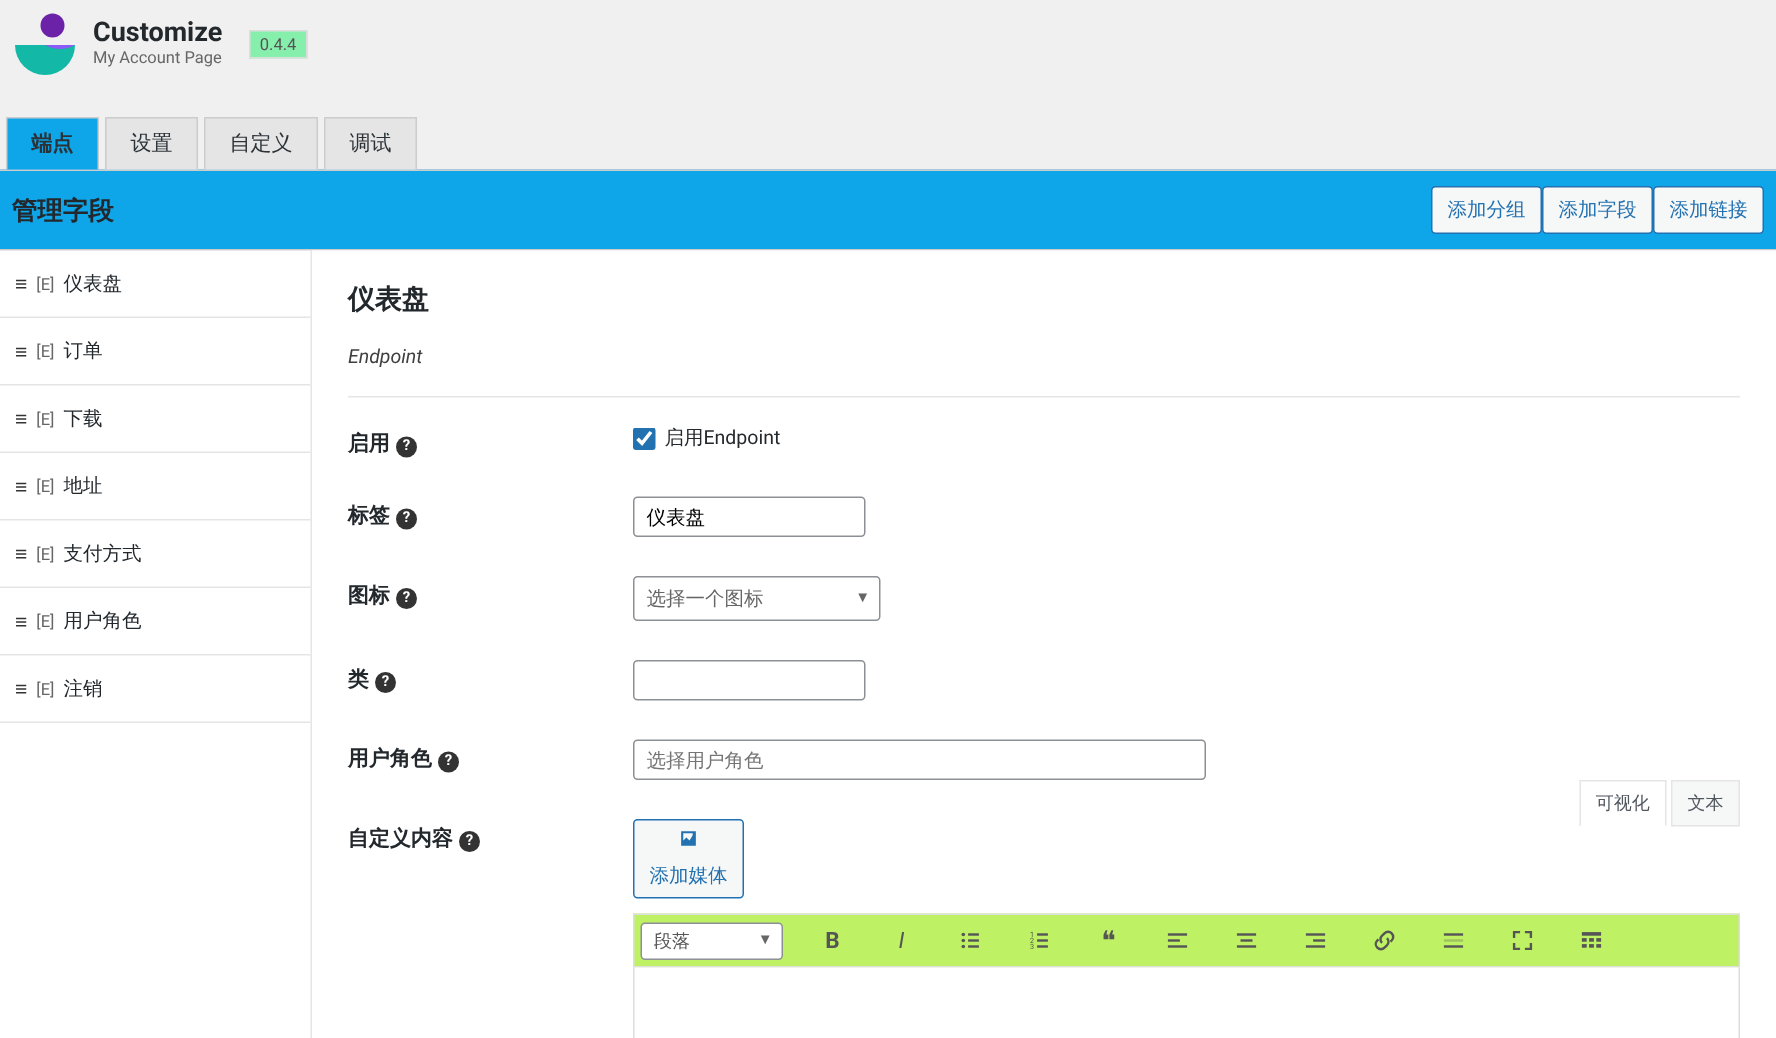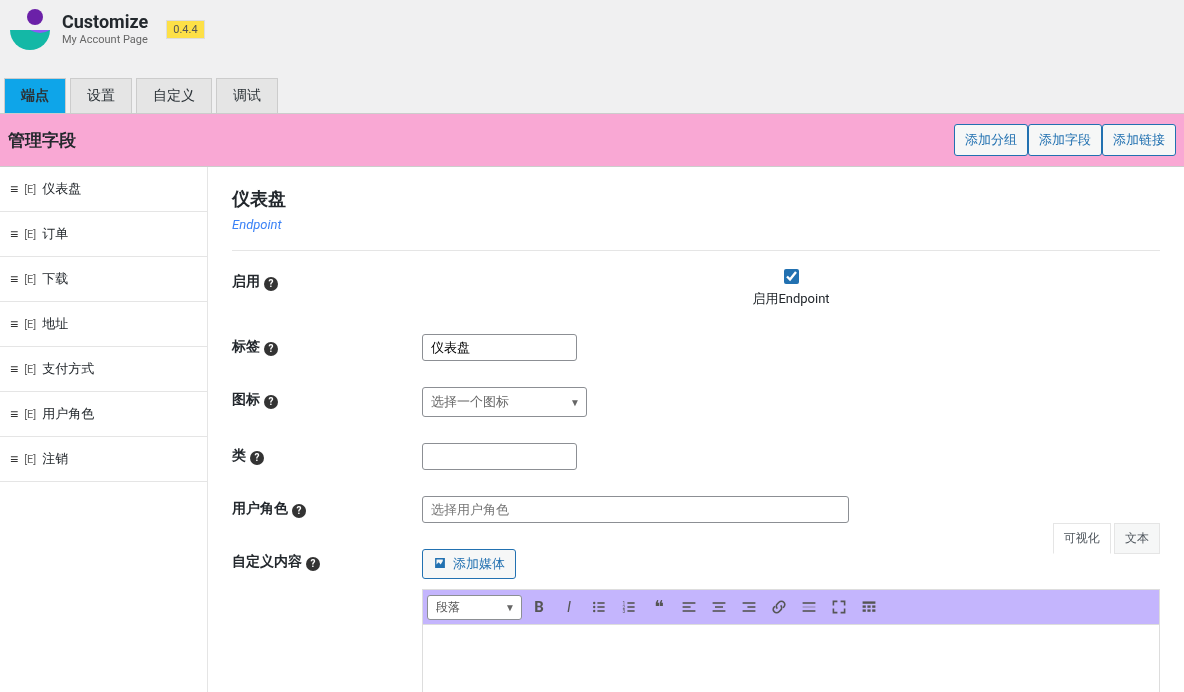--- a/index.html
+++ b/index.html
@@ -18,21 +18,21 @@
     .logo-block {
       display: flex;
       align-items: center;
       gap: 8px;
     }
     .logo-svg-wrap { width: 48px; height: 42px; }
     .logo-text strong { font-size: 18px; font-weight: 700; display: block; line-height: 1.1; }
     .logo-text span  { font-size: 11px; color: #666; }
     .version-badge {
       margin-left: 10px;
-      background: #fde047;
+      background: #86efac;
       border: 1px solid #ddd;
       padding: 2px 6px;
       font-size: 11px;
       color: #555;
     }
 
     .tab-bar {
       display: flex;
       gap: 4px;
       padding: 0 4px;
@@ -52,21 +52,21 @@
       border-bottom-color: #f0f0f1;
       font-weight: 600;
     }
 
     .panel-headline {
       display: flex;
       justify-content: space-between;
       align-items: center;
       padding: 10px 8px;
       border-top: 1px solid #ccc;
-      background: #f9a8d4;
+      background: #0ea5e9;
     }
     .panel-headline h2 { font-size: 17px; font-weight: 700; }
     .panel-actions { display: flex; gap: 0; }
     .btn-outline {
       background: #f6f7f7;
       color: #2271b1;
       border: 1px solid #2271b1;
       border-radius: 3px;
       padding: 6px 10px;
       font-size: 13px;
@@ -83,21 +83,21 @@
       display: flex;
       align-items: center;
       gap: 6px;
       cursor: pointer;
     }
     .sidebar-item .drag { font-size: 14px; color: #333; }
     .sidebar-item .prefix { font-size: 11px; color: #666; }
 
     .editor { flex: 1; padding: 20px 24px; background: #fff; }
     .editor-header h3 { font-size: 18px; font-weight: 700; }
-    .editor-header .subtitle { font-style: italic; color: #3b82f6; font-size: 13px; margin-top: 6px; }
+    .editor-header .subtitle { font-style: italic; color: #404040; font-size: 13px; margin-top: 20px; }
     .editor-divider { border: none; border-top: 1px solid #e5e5e5; margin: 18px 0; }
 
     .form-row { display: flex; align-items: flex-start; margin-bottom: 26px; }
     .form-label { width: 190px; font-weight: 700; font-size: 14px; padding-top: 4px; display: flex; align-items: flex-end; gap: 4px; }
     .help-dot {
       display: inline-block;
       width: 14px; height: 14px;
       border-radius: 50%;
       background: #333;
       color: #fff;
@@ -110,59 +110,60 @@
 
     .text-input, .select-input {
       border: 1px solid #8c8f94;
       border-radius: 3px;
       padding: 5px 8px;
       font-size: 13px;
       background: #fff;
     }
     .w-155 { width: 155px; }
     .w-165 { width: 165px; }
-    .w-370 { width: 427px; }
+    .w-370 { width: 382px; }
     .select-input { position: relative; padding-right: 22px; color: #666; }
     .select-caret { position: absolute; right: 6px; top: 50%; transform: translateY(-50%); font-size: 10px; color: #666; }
 
-    .checkbox-row { display: flex; align-items: center; gap: 6px; flex-direction: column; }
+    .checkbox-row { display: flex; align-items: center; gap: 6px; }
     .checkbox-row input { width: 15px; height: 15px; accent-color: #2271b1; }
 
     .media-btn {
       display: inline-flex;
       align-items: center;
       gap: 6px;
       border: 1px solid #2271b1;
       color: #2271b1;
       background: #f6f7f7;
       padding: 5px 10px;
       border-radius: 3px;
       cursor: pointer;
       font-size: 13px;
+      flex-direction: column;
     }
 
     .editor-tabs { float: right; margin-top: -26px; }
     .editor-tab-btn {
       border: 1px solid #e5e5e5;
       background: #f6f7f7;
       padding: 6px 10px;
       font-size: 12px;
       cursor: pointer;
       color: #50575e;
     }
     .editor-tab-btn.active { background: #fff; border-bottom-color: #fff; font-family: Liberation Serif, serif; }
 
     .rte-wrap { margin-top: 10px; }
     .rte-toolbar {
       border: 1px solid #ddd;
-      background: #c4b5fd;
+      background: #bef264;
       padding: 4px;
       display: flex;
       align-items: center;
-      gap: 4px;
+      gap: 20px;
     }
     .rte-select {
       border: 1px solid #8c8f94;
       background: #fff;
       border-radius: 3px;
       padding: 3px 20px 3px 8px;
       font-size: 12px;
       position: relative;
       width: 95px;
       color: #555;

